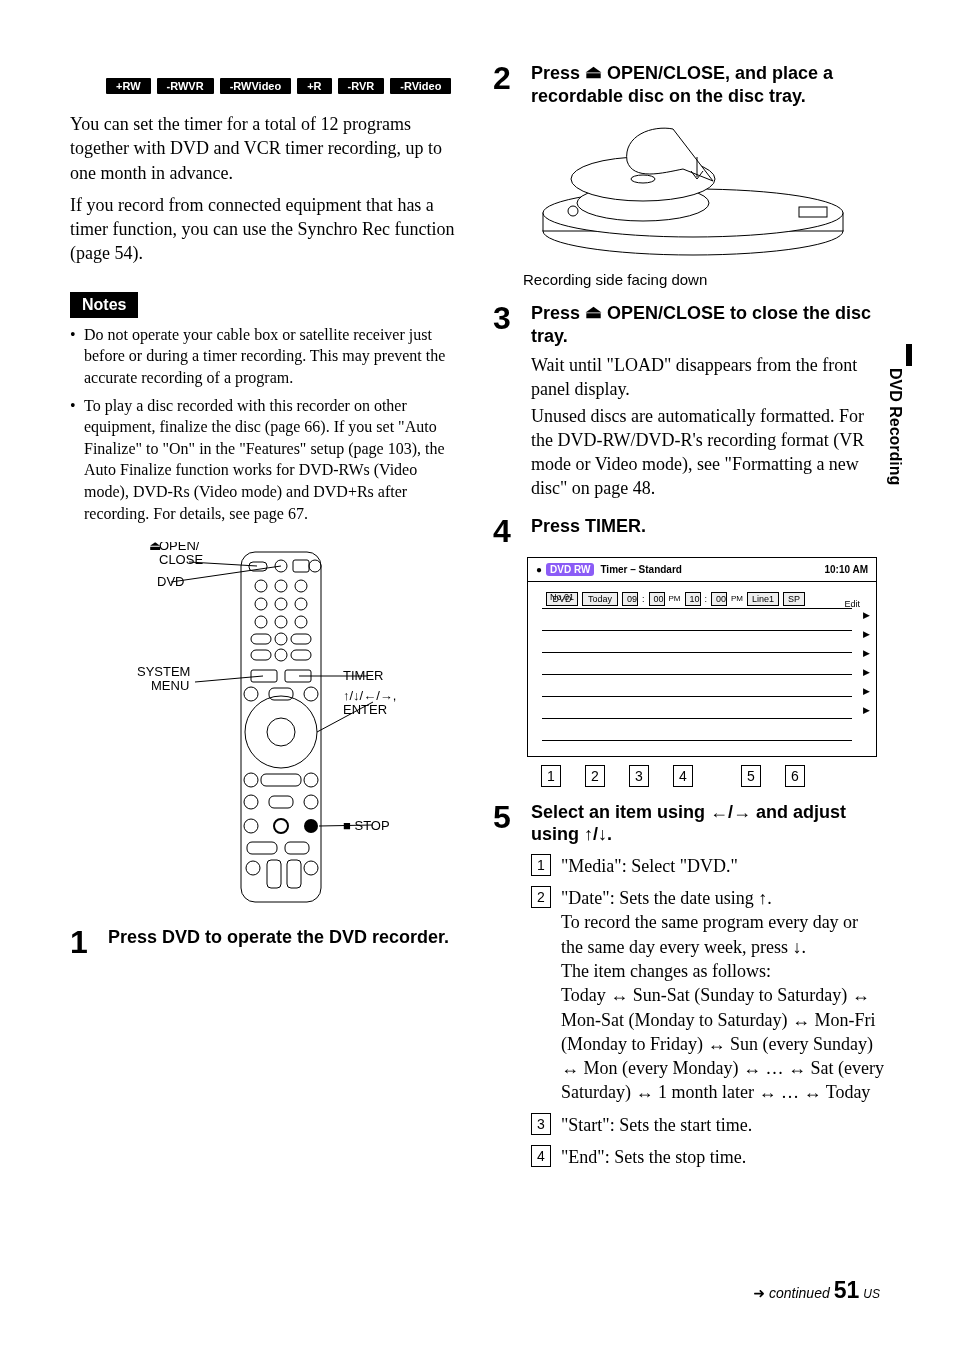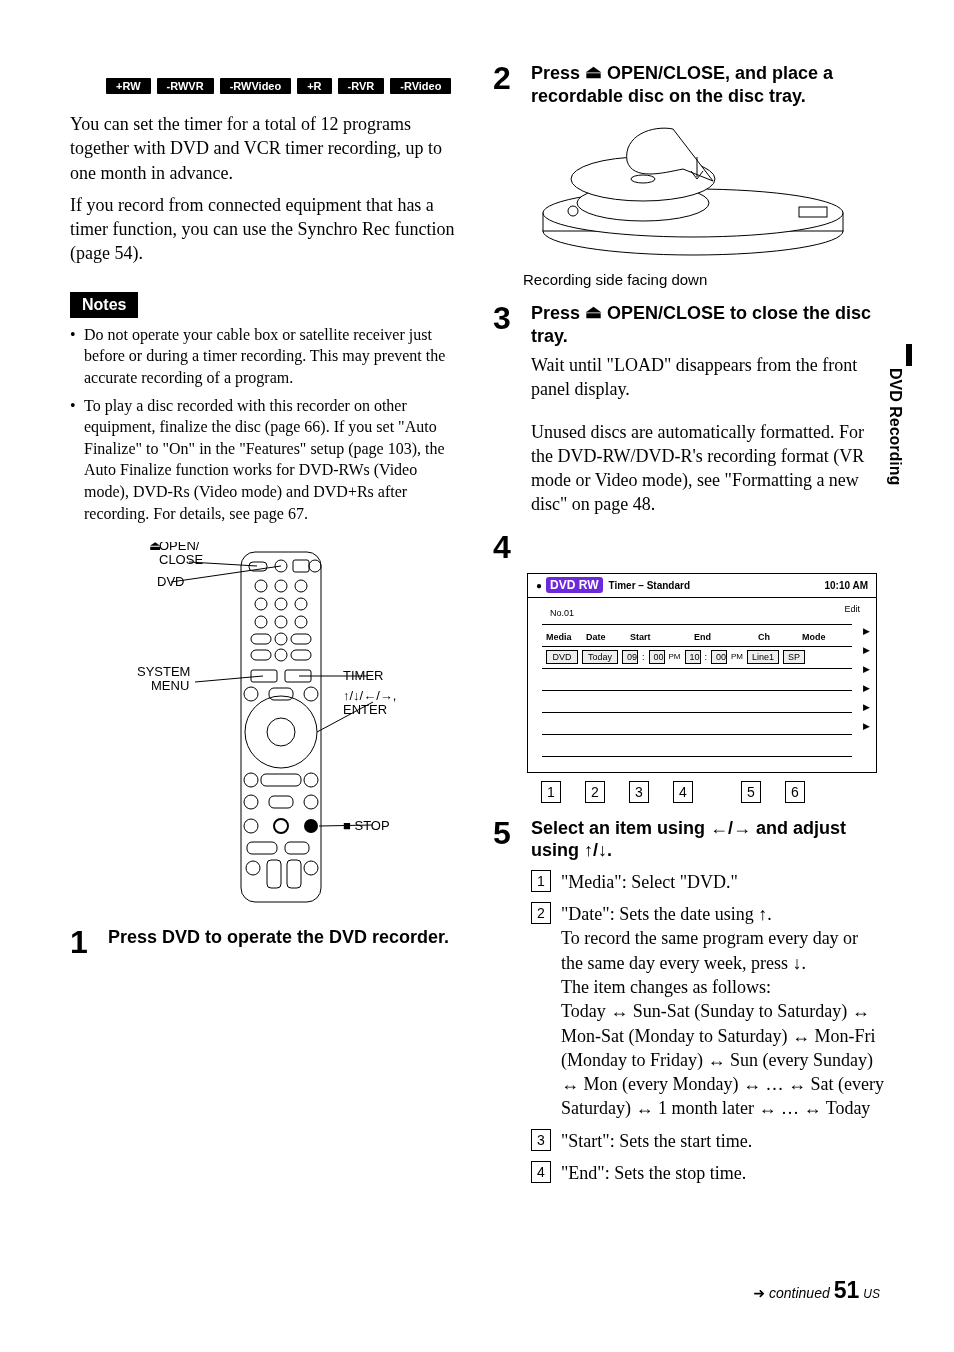--- a/index.html
+++ b/index.html
@@ -25,28 +25,28 @@
   .step-body { flex: 1; }
   .step-head { font-family: Arial, Helvetica, sans-serif; font-weight: bold; font-size: 18px; line-height: 1.25; }
   .step-sub { font-size: 18px; line-height: 1.35; margin-top: 6px; }
   .eject { font-size: 18px; display: inline-block; transform: translateY(-1px); }
   .disc-illus { margin: 14px 0 6px 30px; }
   .disc-caption { font-family: Arial, Helvetica, sans-serif; font-size: 15px; margin-left: 30px; margin-bottom: 6px; }
   .sidetab { position: absolute; right: 50px; top: 368px; writing-mode: vertical-rl; font-family: Arial, Helvetica, sans-serif; font-weight: bold; font-size: 16px; }
   .sidemark { position: absolute; right: 42px; top: 344px; width: 6px; height: 22px; background: #000; }
   .timer-screen { margin: 10px 0 0 34px; border: 1px solid #000; width: 350px; height: 200px; position: relative; font-family: Arial, Helvetica, sans-serif; }
   .ts-head { height: 24px; border-bottom: 1px solid #000; display: flex; align-items: center; padding: 0 8px; font-size: 10px; font-weight: bold; }
-  .ts-dvdlabel { background: #6d28d9; color: #fff; border-radius: 3px; padding: 1px 4px; font-size: 12px; margin-right: 6px; }
+  .ts-dvdlabel { background: #8b5cf6; color: #fff; border-radius: 3px; padding: 1px 4px; font-size: 10px; margin-right: 6px; }
   .ts-time { margin-left: auto; }
   .ts-body { position: relative; padding: 6px 10px 4px 18px; font-size: 10px; }
   .ts-row { display: flex; align-items: center; height: 22px; gap: 4px; }
   .ts-cell { border: 1px solid #000; padding: 1px 4px; font-size: 9px; text-align: center; background: #eee; }
   .ts-labelrow { display: flex; font-size: 9px; font-weight: bold; height: 18px; align-items: center; }
   .ts-no { position: absolute; left: 22px; top: 10px; font-size: 9px; }
-  .ts-edit { position: absolute; right: 16px; top: 6px; font-size: 9px; }
+  .ts-edit { position: absolute; right: 16px; top: 17px; font-size: 9px; }
   .ts-arrows { position: absolute; right: 6px; top: 28px; display: flex; flex-direction: column; gap: 9px; font-size: 9px; }
   .ts-gridline { position: absolute; left: 14px; right: 24px; border-top: 1px solid #000; }
   .callouts { display: flex; gap: 24px; margin-left: 48px; margin-top: 8px; }
   .numsq { border: 1px solid #000; width: 20px; height: 22px; font-family: Arial, Helvetica, sans-serif; font-size: 14px; text-align: center; line-height: 20px; }
   .list-item { display: flex; margin-top: 8px; font-size: 18px; line-height: 1.35; }
   .list-item .numsq { margin-right: 10px; flex: none; }
   .arrow { font-family: Arial, Helvetica, sans-serif; }
   .continued { position: absolute; right: 74px; bottom: 48px; font-family: Arial, Helvetica, sans-serif; font-size: 14px; display: flex; align-items: baseline; gap: 4px; }
   .pagenum { font-weight: 900; font-size: 23px; }
   .us { font-size: 12px; font-style: italic; }
@@ -205,26 +205,29 @@
     </div>
     <div class="disc-caption">Recording side facing down</div>
 
     <div class="step">
       <div class="step-num">3</div>
       <div class="step-body">
         <div class="step-head">
           <span>Press </span><span class="eject">⏏</span><span> OPEN/CLOSE to close the disc tray.</span>
         </div>
         <div class="step-sub">Wait until "LOAD" disappears from the front panel display.</div>
-        <div class="step-sub" style="margin-top:18px">Unused discs are automatically formatted. For the DVD-RW/DVD-R's recording format (VR mode or Video mode), see "Formatting a new disc" on page 48.</div>
+        <div class="step-sub" style="margin-top:2px">Unused discs are automatically formatted. For the DVD-RW/DVD-R's recording format (VR mode or Video mode), see "Formatting a new disc" on page 48.</div>
       </div>
     </div>
 
     <div class="step">
       <div class="step-num">4</div>
+      <div class="step-body">
+        <div class="step-head">Press TIMER.</div>
+      </div>
     </div>
 
     <div class="timer-screen">
       <div class="ts-head">
         <span style="margin-right:4px">●</span>
         <span class="ts-dvdlabel">DVD
 RW</span>
         <span>Timer – Standard</span>
         <span class="ts-time">10:10 AM</span>
       </div>
@@ -241,28 +244,20 @@
         </div>
 
         <div class="ts-gridline" style="top:26px"></div>
         <div class="ts-gridline" style="top:48px"></div>
         <div class="ts-gridline" style="top:70px"></div>
         <div class="ts-gridline" style="top:92px"></div>
         <div class="ts-gridline" style="top:114px"></div>
         <div class="ts-gridline" style="top:136px"></div>
         <div class="ts-gridline" style="top:158px"></div>
 
-        <div class="ts-labelrow" style="margin-top:24px">
-          <span style="width:40px">Media</span>
-          <span style="width:44px">Date</span>
-          <span style="width:64px">Start</span>
-          <span style="width:64px">End</span>
-          <span style="width:44px">Ch</span>
-          <span style="width:34px">Mode</span>
-        </div>
         <div class="ts-row">
           <span class="ts-cell" style="width:32px">DVD</span>
           <span class="ts-cell" style="width:36px">Today</span>
           <span class="ts-cell" style="width:16px">09</span>
           <span style="font-size:9px">:</span>
           <span class="ts-cell" style="width:16px">00</span>
           <span style="font-size:8px">PM</span>
           <span class="ts-cell" style="width:16px">10</span>
           <span style="font-size:9px">:</span>
           <span class="ts-cell" style="width:16px">00</span>

